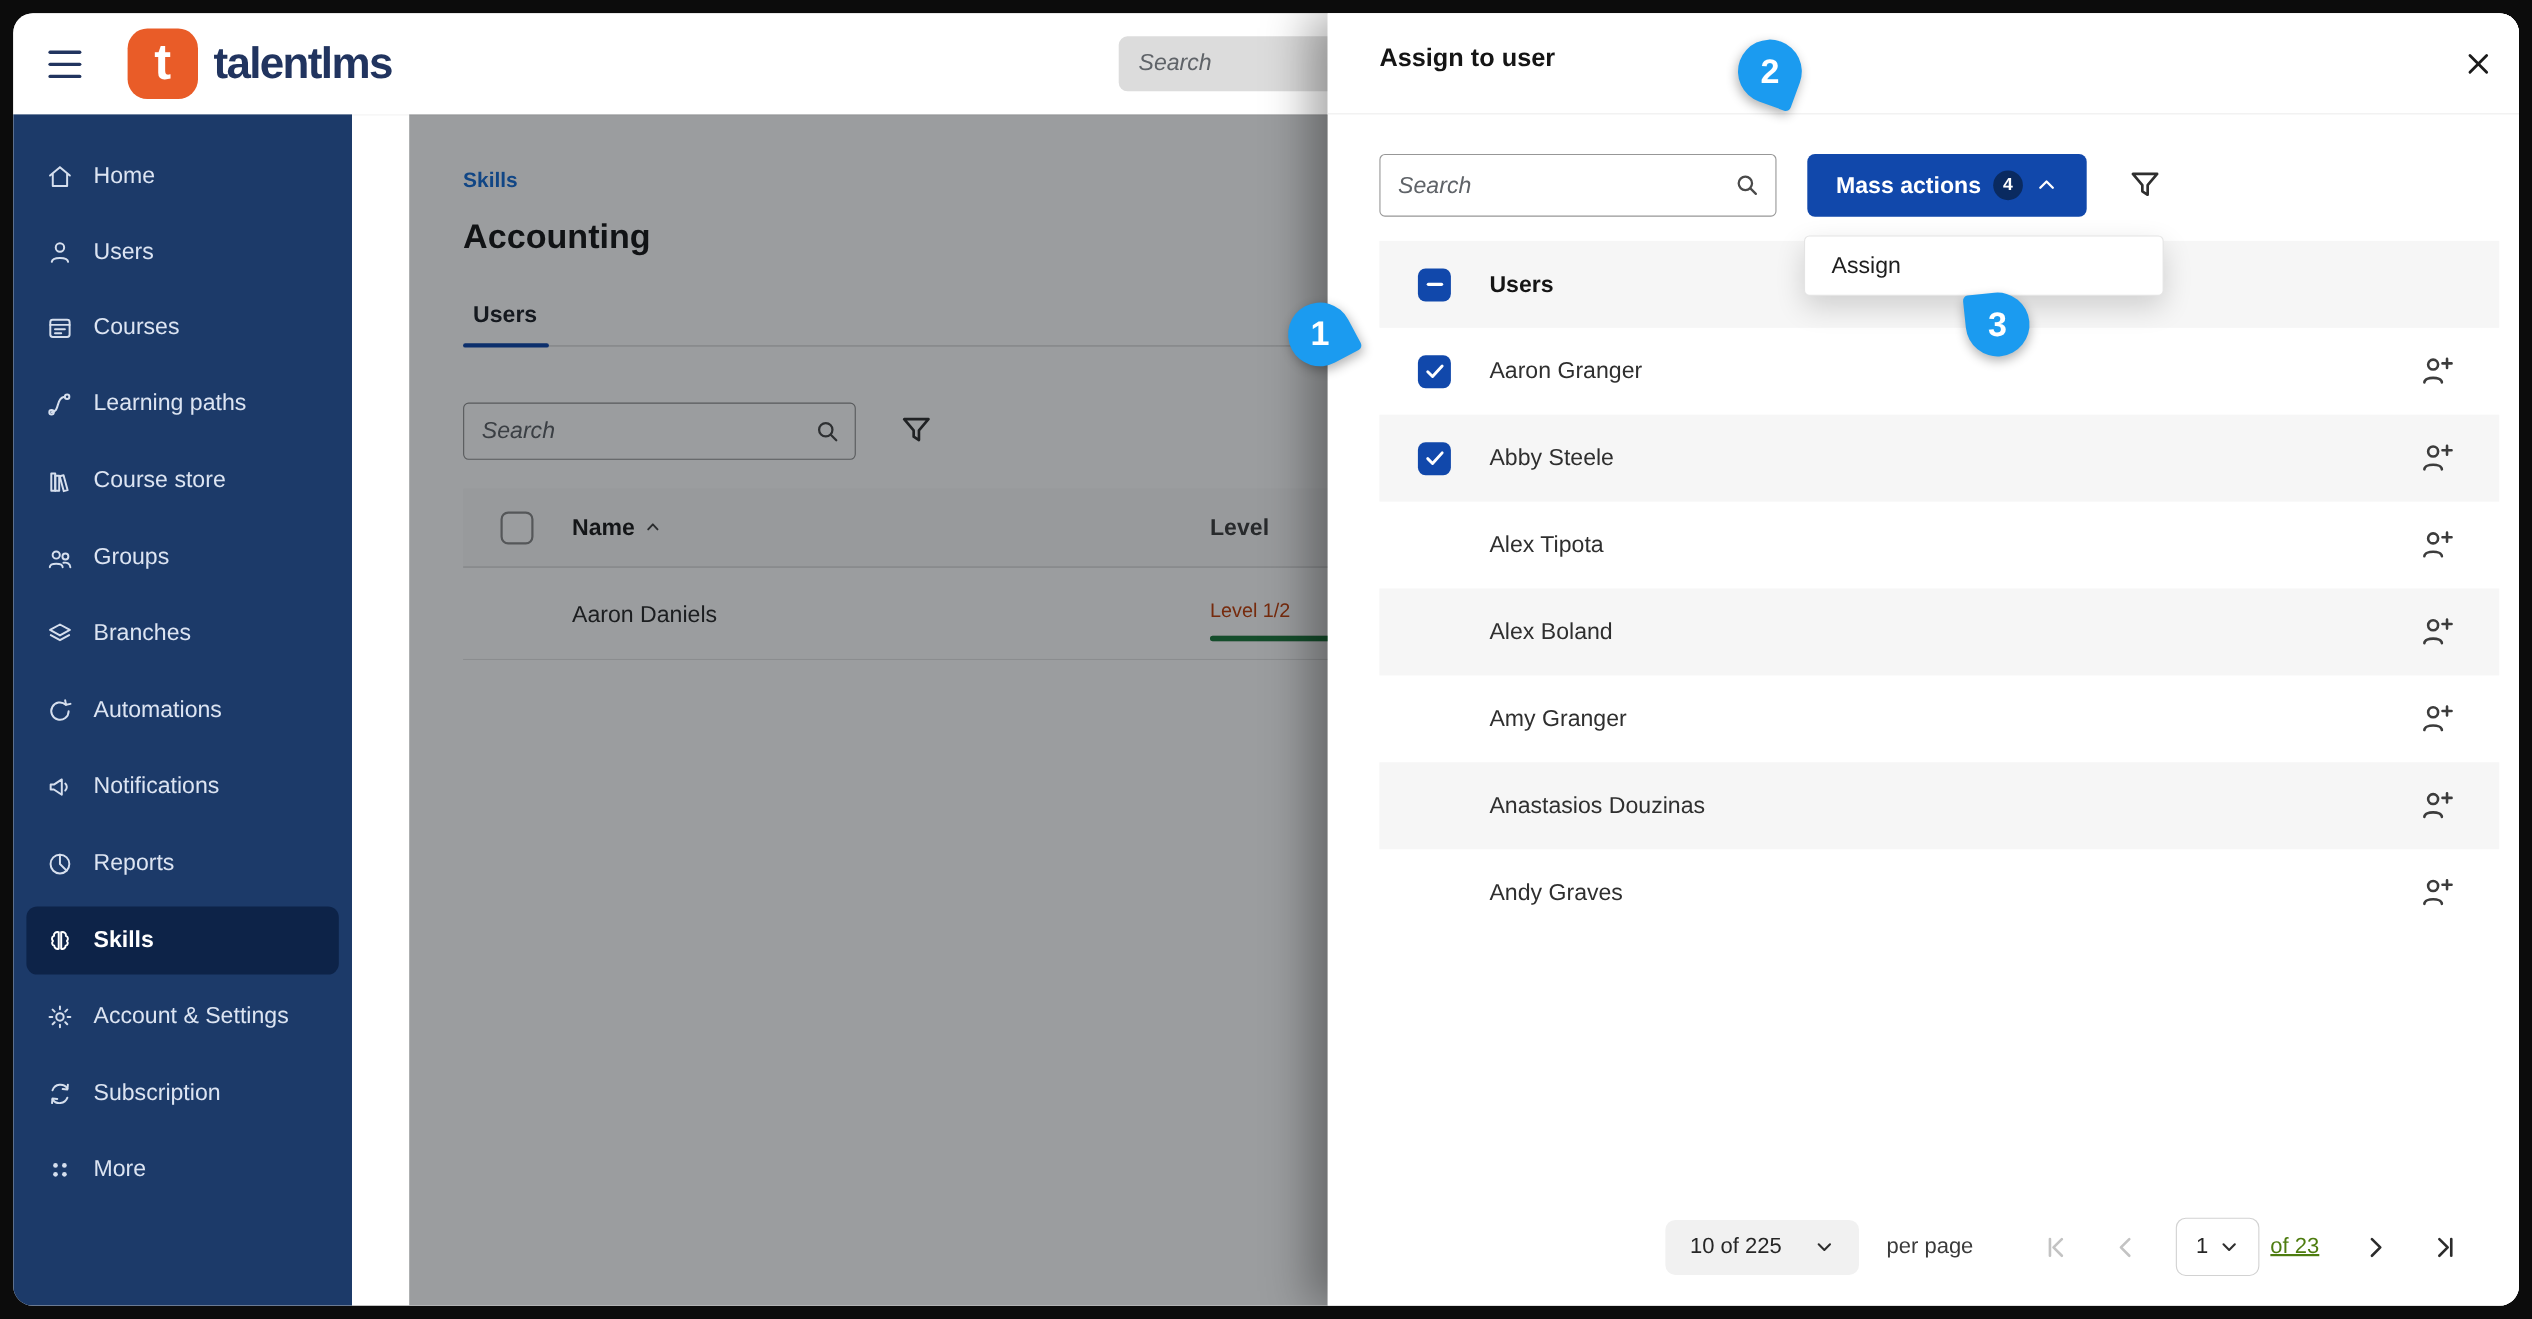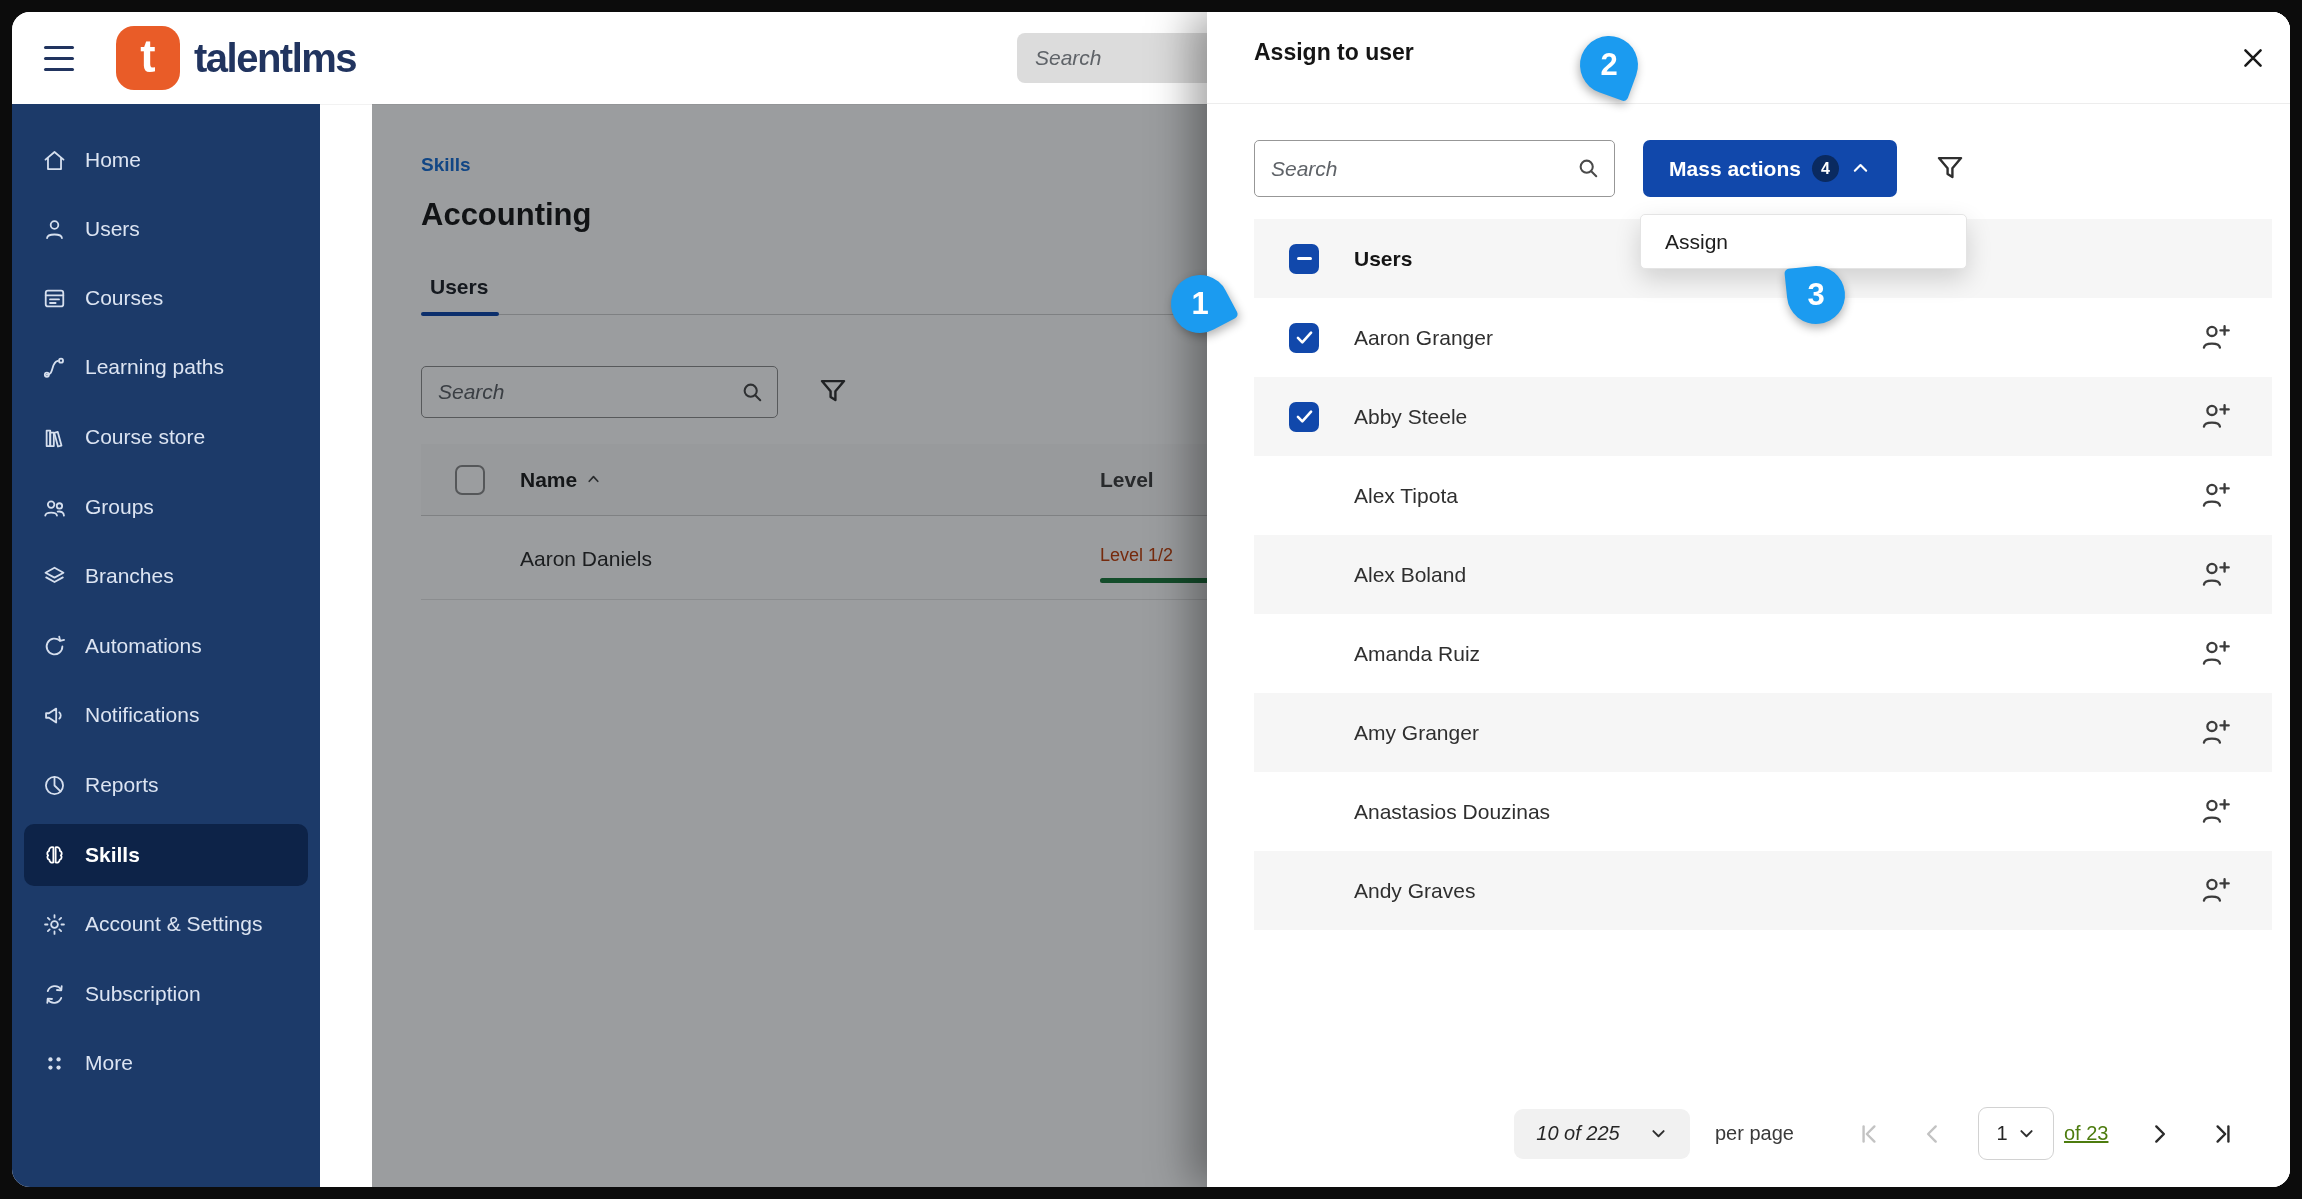--- a/index.html
+++ b/index.html
@@ -71,21 +71,21 @@
   .user-list { position:absolute; left:47px; top:207px; width:1018px; z-index:5; }
   .list-row { height:79px; display:flex; align-items:center; }
   .user-list .list-row:nth-child(odd) { background:#f6f6f6; }
   .list-row .cb { margin-left:35px; }
   .list-header-label { margin-left:35px; font-size:21px; font-weight:700; color:#151515; }
   .user-name { margin-left:35px; font-size:21px; color:#2f2f2f; }
   .user-name.indent { margin-left:100px; }
   .add-user { margin-left:auto; margin-right:40px; display:flex; cursor:pointer; }
 
   .pagination { position:absolute; left:307px; top:1095px; height:53px; display:flex; align-items:center; z-index:5; }
-  .pp-box { width:176px; height:50px; background:#f1f1f1; border-radius:9px; display:flex; align-items:center; justify-content:center; gap:29px; font-size:20px; color:#262626; cursor:pointer;font-style:italic; }
+  .pp-box { width:176px; height:50px; background:#f1f1f1; border-radius:9px; display:flex; align-items:center; justify-content:center; gap:29px; font-size:20px; color:#262626; cursor:pointer; }
   .pp-label { margin-left:25px; font-size:20px; color:#3a3a3a; }
   .nav-btn { margin-left:38px; display:flex; cursor:pointer; }
   .nav-btn.first { margin-left:62px; }
   .pg-box { margin-left:32px; width:76px; height:53px; background:#fff; border:1.5px solid #d2d2d2; border-radius:9px; display:flex; align-items:center; justify-content:center; gap:9px; font-size:20px; color:#262626; cursor:pointer; }
   .pg-total { margin-left:10px; font-size:20px; color:#4d7c0f;text-decoration:underline; }
 
   
   .callout { position:absolute; width:58px; height:58px; z-index:120; }
   .bubble { position:absolute; inset:0; background:#1b9bf0; box-shadow:0 4px 10px rgba(0,0,0,0.3); }
   .tail-br { border-radius:50% 50% 8% 50%; }
@@ -348,30 +348,20 @@
           <div class="user-name indent">Alex Boland</div>
           <div class="add-user">
               <svg width="33" height="33" viewBox="0 0 24 24" fill="none" stroke="#3c3c3c" stroke-width="1.7" stroke-linecap="round" stroke-linejoin="round">
                 <circle cx="9.4" cy="7.6" r="3.3"></circle>
                 <path d="M3.6 19.4c.3-4 11.3-4 11.6 0"></path>
                 <path d="M18.6 3.8v6M15.6 6.8h6"></path>
               </svg>
             </div>
         </div>
         <div class="list-row">
-          <div class="user-name indent">Amanda Ruiz</div>
-          <div class="add-user">
-              <svg width="33" height="33" viewBox="0 0 24 24" fill="none" stroke="#3c3c3c" stroke-width="1.7" stroke-linecap="round" stroke-linejoin="round">
-                <circle cx="9.4" cy="7.6" r="3.3"></circle>
-                <path d="M3.6 19.4c.3-4 11.3-4 11.6 0"></path>
-                <path d="M18.6 3.8v6M15.6 6.8h6"></path>
-              </svg>
-            </div>
-        </div>
-        <div class="list-row">
           <div class="user-name indent">Amy Granger</div>
           <div class="add-user">
               <svg width="33" height="33" viewBox="0 0 24 24" fill="none" stroke="#3c3c3c" stroke-width="1.7" stroke-linecap="round" stroke-linejoin="round">
                 <circle cx="9.4" cy="7.6" r="3.3"></circle>
                 <path d="M3.6 19.4c.3-4 11.3-4 11.6 0"></path>
                 <path d="M18.6 3.8v6M15.6 6.8h6"></path>
               </svg>
             </div>
         </div>
         <div class="list-row">

